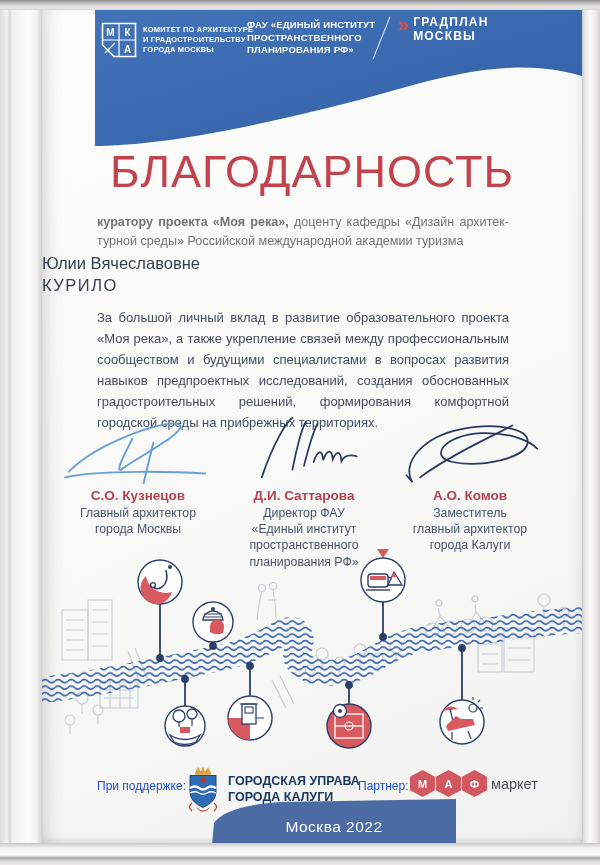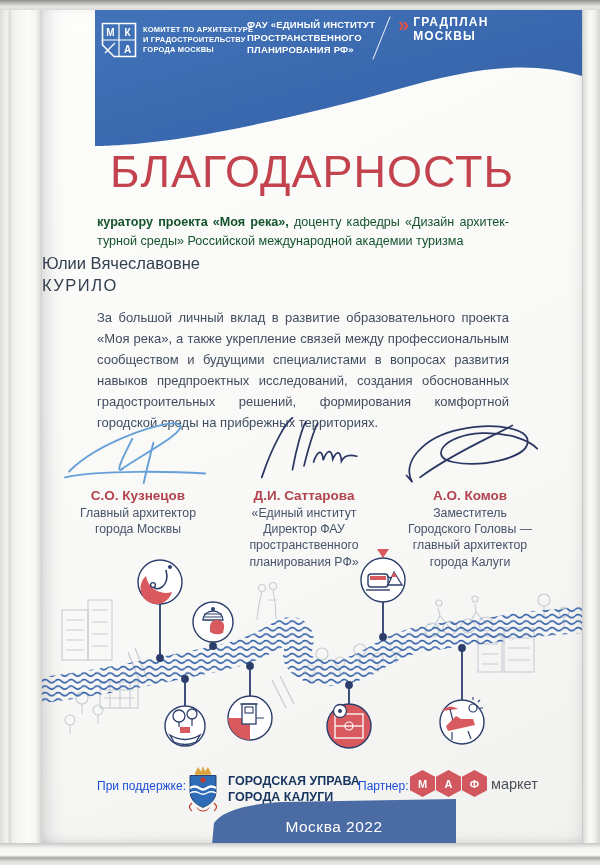--- a/index.html
+++ b/index.html
@@ -23,21 +23,21 @@
   .mka-logo{position:absolute;left:101px;top:22px;z-index:2;}
   .mka-text{left:143px;top:25px;font-size:7.5px;font-weight:bold;line-height:1.3;letter-spacing:.2px;}
   .inst-text{left:247px;top:19px;font-size:9.5px;font-weight:bold;line-height:1.32;letter-spacing:.2px;}
   .slash{position:absolute;left:381px;top:15px;width:0;height:46px;border-left:1.5px solid rgba(255,255,255,.92);transform:rotate(22deg);z-index:2;}
   .gradplan{left:398px;top:15px;display:flex;gap:4px;align-items:flex-start;}
   .gp-chev{color:#e2504a;font-size:20px;font-weight:bold;line-height:.9;}
   .gp-lines{font-size:12px;font-weight:bold;letter-spacing:1.2px;line-height:1.18;}
   
   .title{position:absolute;left:42px;top:146px;width:540px;text-align:center;
     font-size:45px;font-weight:400;letter-spacing:1px;color:#c2424e;margin:0;}
-  .subtitle{position:absolute;left:97px;top:213px;width:412px;font-size:12.6px;color:#14532d;line-height:1.5;}
+  .subtitle{position:absolute;left:97px;top:213px;width:412px;font-size:12.6px;color:#737373;line-height:1.5;}
   .subtitle .l1{text-align:justify;text-align-last:justify;}
   .recipient{position:absolute;left:42px;top:254px;width:540px;text-align:left;color:#333f4f;}
   .recipient .r1{font-size:16.5px;}
   .recipient .r2{font-size:16.5px;letter-spacing:1.5px;margin-top:3px;}
   .body-text{position:absolute;left:97px;top:307px;width:412px;font-size:13px;line-height:1.62;color:#414d5f;text-align:justify;}
   
   .sigs{position:absolute;left:55px;top:414px;width:500px;display:flex;}
   .sig-col{width:166px;text-align:center;}
   .sig-draw{height:72px;display:flex;align-items:flex-end;justify-content:center;}
   .sig-name{font-size:13.5px;font-weight:bold;color:#b2434e;margin-top:2px;}
@@ -148,40 +148,39 @@
           <g fill="none" stroke="#2b3763" stroke-width="1.8" stroke-linecap="round">
             <path d="M36,66 C48,30 62,8 68,4"></path>
             <path d="M68,58 C72,36 78,14 82,8"></path>
             <path d="M80,54 C85,34 90,18 94,10"></path>
             <path d="M90,50 c4,-12 9,-14 10,-2 c4,-11 9,-12 10,-1 c4,-9 8,-9 9,2 c3,-6 9,-7 16,-5"></path>
           </g>
         </svg>
       </div>
       <div class="sig-name">Д.И. Саттарова</div>
       <div class="sig-title">
+        <div>Директор ФАУ</div>
         <div>«Единый институт</div>
-        <div>Директор ФАУ</div>
         <div>пространственного</div>
         <div>планирования РФ»</div>
       </div>
     </div>
 
     <div class="sig-col">
       <div class="sig-draw">
         <svg width="158" height="72" viewBox="0 0 160 75">
           <g fill="none" stroke="#2b3763" stroke-width="1.8" stroke-linecap="round">
             <path d="M14,64 L20,71 C8,52 30,24 70,16 C110,8 142,16 140,30 C138,46 92,56 62,50 C37,45 52,22 92,20 C122,19 142,28 150,36"></path>
             <path d="M28,66 C60,42 102,24 124,12"></path>
           </g>
         </svg>
       </div>
       <div class="sig-name">А.О. Комов</div>
       <div class="sig-title">
         <div>Заместитель</div>
-        <div>Городского Головы —</div>
         <div>главный архитектор</div>
         <div>города Калуги</div>
       </div>
     </div>
   </div>
 
   <svg class="illus" width="540" height="225" viewBox="0 0 540 225">
     <defs>
       <pattern id="wv" width="13" height="6.5" patternUnits="userSpaceOnUse">
         <path d="M0,3.2 Q3.25,0 6.5,3.2 T13,3.2" fill="none" stroke="#2d5ca6" stroke-width="1.5"></path>

